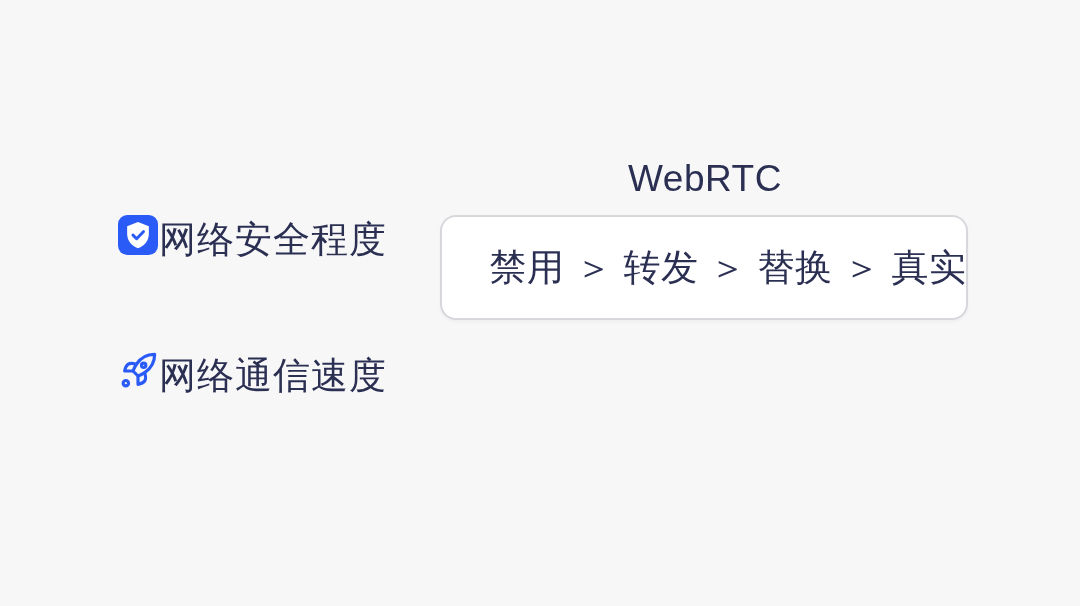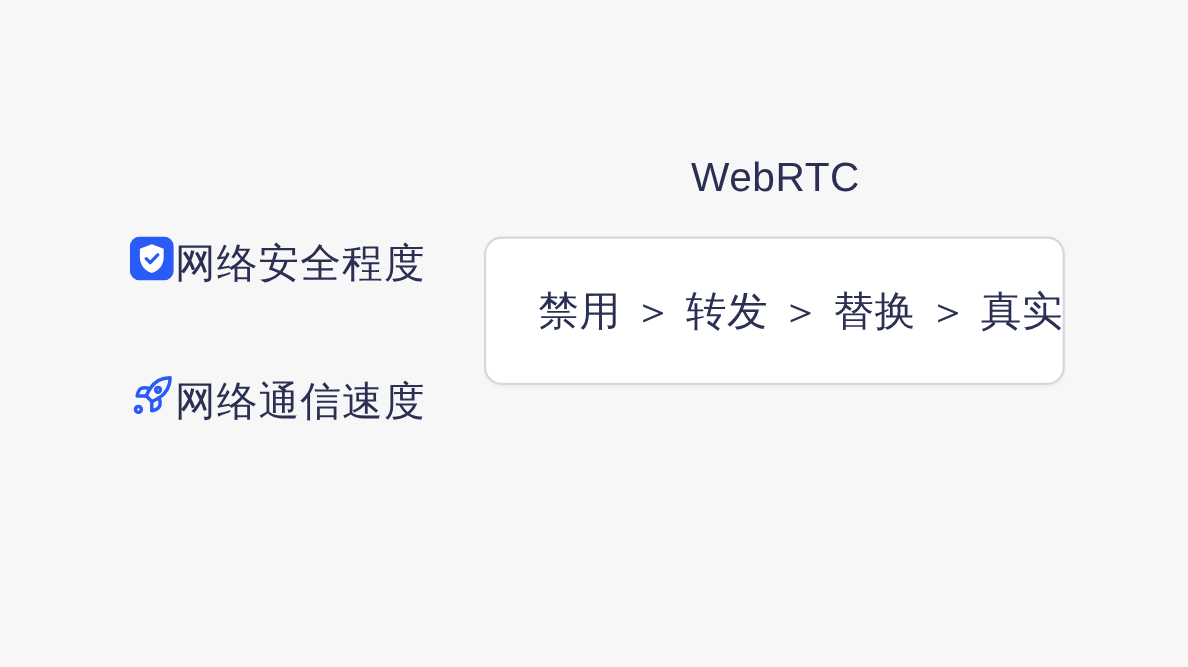--- a/index.html
+++ b/index.html
@@ -12,40 +12,40 @@
     width: 1080px;
     height: 606px;
     background: #f7f7f8;
     overflow: hidden;
     font-family: "Liberation Sans", "DejaVu Sans", sans-serif;
     color: #2b3053;
   }
   .title {
     position: absolute;
     left: 440px;
-    top: 138px;
+    top: 155px;
     width: 530px;
     height: 48px;
     text-align: center;
     font-size: 37px;
     font-weight: 500;
     letter-spacing: 0.5px;
     line-height: 48px;
     color: #2b3053;
   }
   .row-label {
     position: absolute;
     left: 118px;
     width: 320px;
     display: flex;
     align-items: flex-start;
     gap: 1px;
   }
   .row-label.r1 { top: 215px; height: 105px; }
-  .row-label.r2 { top: 340px; height: 104px; }
+  .row-label.r2 { top: 351px; height: 104px; }
   .row-label .label-text {
     font-size: 37px;
     font-weight: 500;
     letter-spacing: 1px;
     white-space: nowrap;
     color: #2b3053;
   }
   .icon-box {
     width: 40px;
     height: 40px;
@@ -61,21 +61,21 @@
     width: 528px;
     box-sizing: border-box;
     background: #ffffff;
     border: 2px solid #d7d7dc;
     border-radius: 16px;
     box-shadow: 0 2px 3px rgba(40,44,80,0.04);
     display: flex;
     align-items: center;
     justify-content: center;
   }
-  .card.c1 { top: 215px; height: 135px; padding-left: 48px; }
+  .card.c1 { top: 215px; height: 105px; padding-left: 48px; }
   .card.c2 { top: 351px; height: 104px; }
   .card .card-text {
     font-size: 37px;
     font-weight: 500;
     letter-spacing: 0.5px;
     white-space: nowrap;
     color: #2b3053;
   }
 </style>
 </head>

